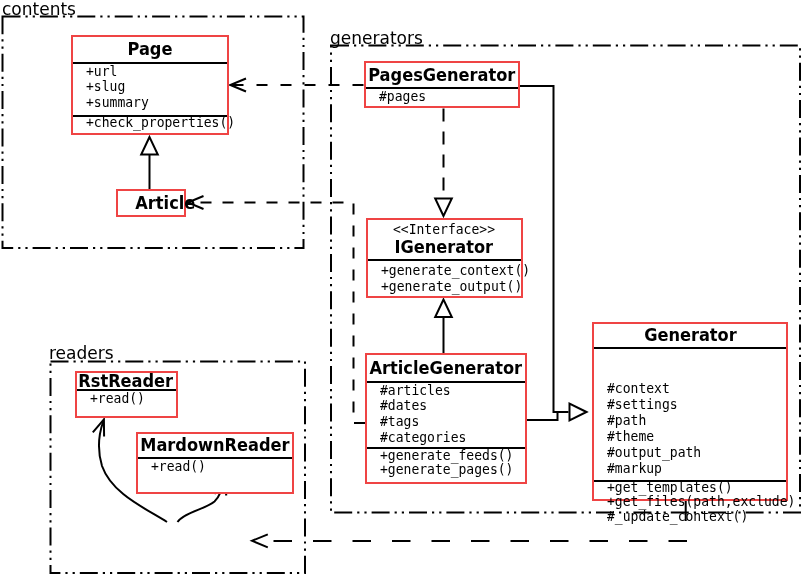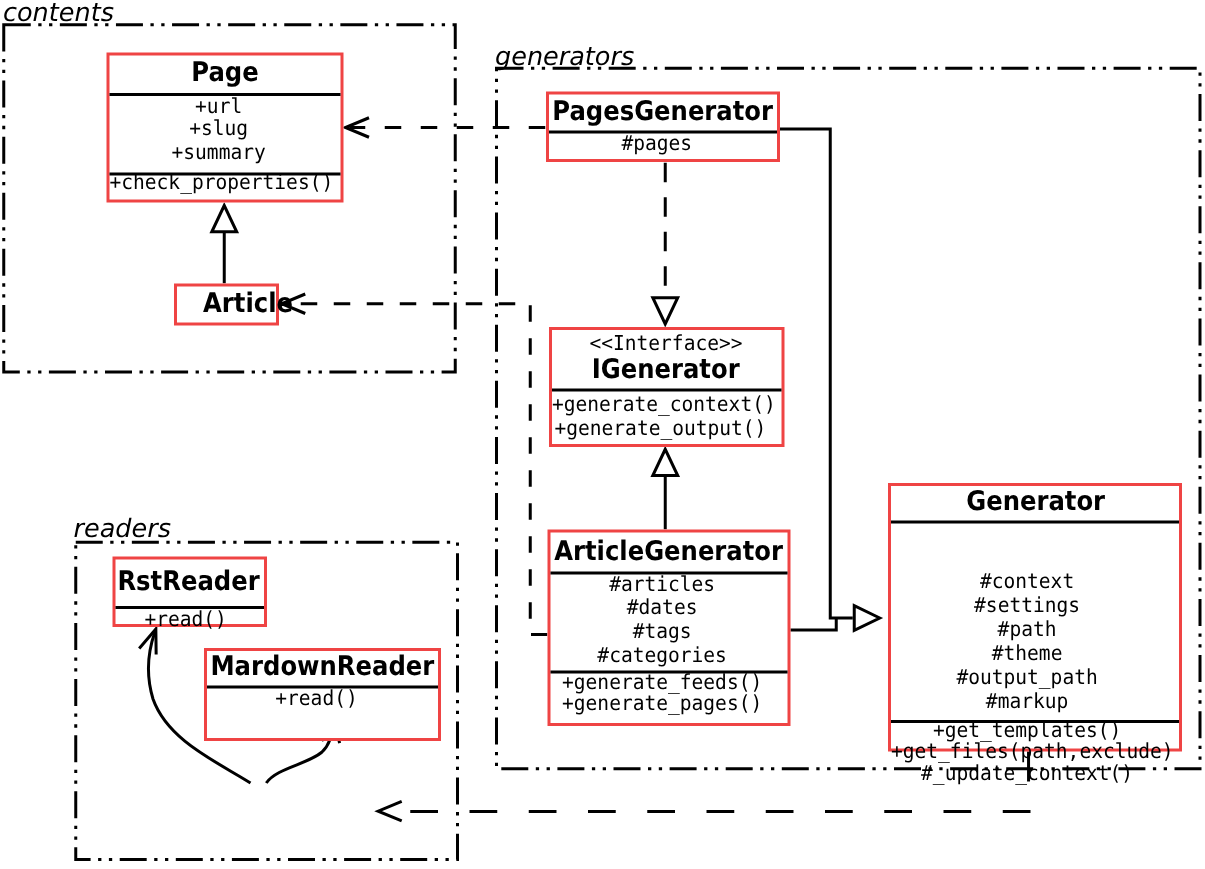--- a/index.html
+++ b/index.html
@@ -17,21 +17,20 @@
     left: 0; top: 0;
     width: 803px; height: 579px;
   }
   .pkg-label {
     position: absolute;
     font-family: "DejaVu Sans", sans-serif;
     font-size: 17px;
     line-height: 17px;
     color: #000000;
     white-space: nowrap;
-    font-style: italic;
   }
   .cls {
     position: absolute;
     box-sizing: border-box;
     background: #ffffff;
     border: 2px solid #ef4444;
     display: flex;
     flex-direction: column;
   }
   .cls-title {
@@ -56,24 +55,23 @@
     line-height: 16px;
     transform: scaleX(0.945);
     transform-origin: 50% 50%;
   }
   .sec {
     box-sizing: border-box;
     flex: 1 1 auto;
     font-family: "DejaVu Sans Mono", monospace;
     font-size: 13.8px;
     line-height: 15.9px;
-    padding: 0 0 0 0;
+    padding: 0 0 0 13px;
     white-space: nowrap;
     overflow: visible;
-    text-align: center;
   }
   .sec > div { transform: scaleX(0.945); transform-origin: 0 50%; }
   .sec.sep > div { margin-top: -1.5px; }
   .sec.sep { border-top: 2px solid #000000; }
   .fnbox {
     position: absolute;
     box-sizing: border-box;
     background: #ffffff;
     border: 2px solid #000000;
     display: flex;
@@ -200,21 +198,21 @@
       <div>#markup</div>
     </div>
     <div class="sec sep">
       <div>+get_templates()</div>
       <div>+get_files(path,exclude)</div>
       <div>#_update_context()</div>
     </div>
   </div>
 
   <div class="cls" style="left:74.5px; top:370.5px; width:103px; height:47px;">
-    <div class="cls-title hasrows" style="height:33px;">
+    <div class="cls-title hasrows" style="height:18px;">
         <span class="tscale">RstReader</span>
       </div>
     <div class="sec">
       <div>+read()</div>
     </div>
   </div>
 
   <div class="cls" style="left:135.5px; top:431.5px; width:158.5px; height:62px;">
     <div class="cls-title hasrows" style="height:25px;">
         <span class="tscale">MardownReader</span>

